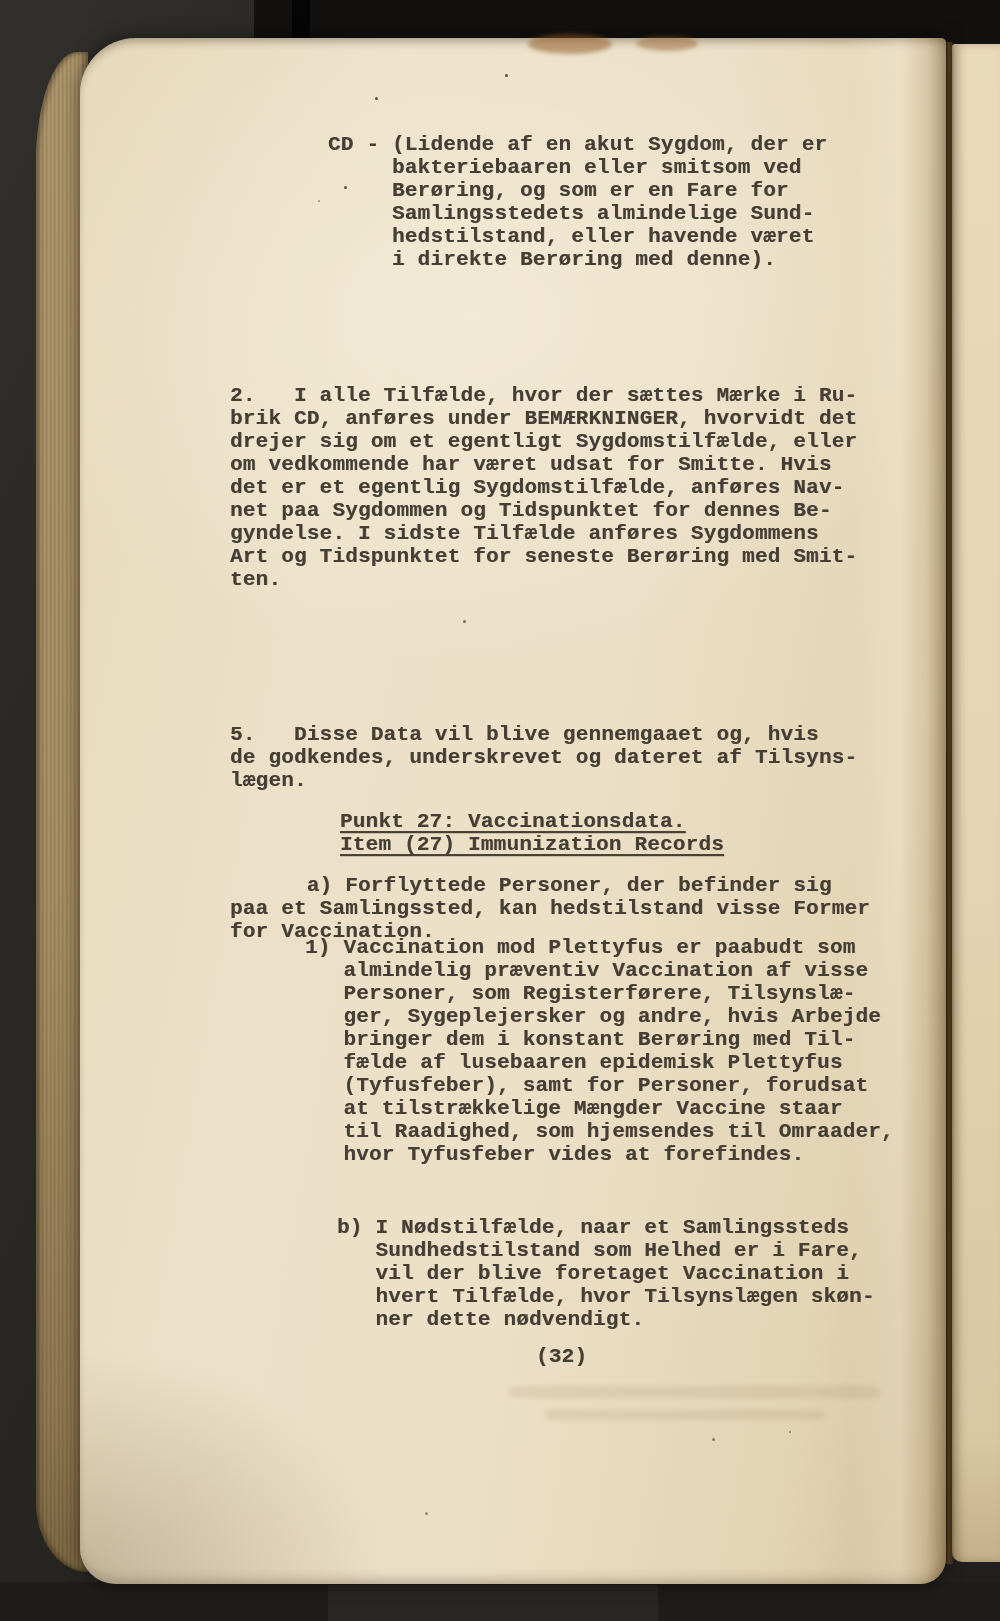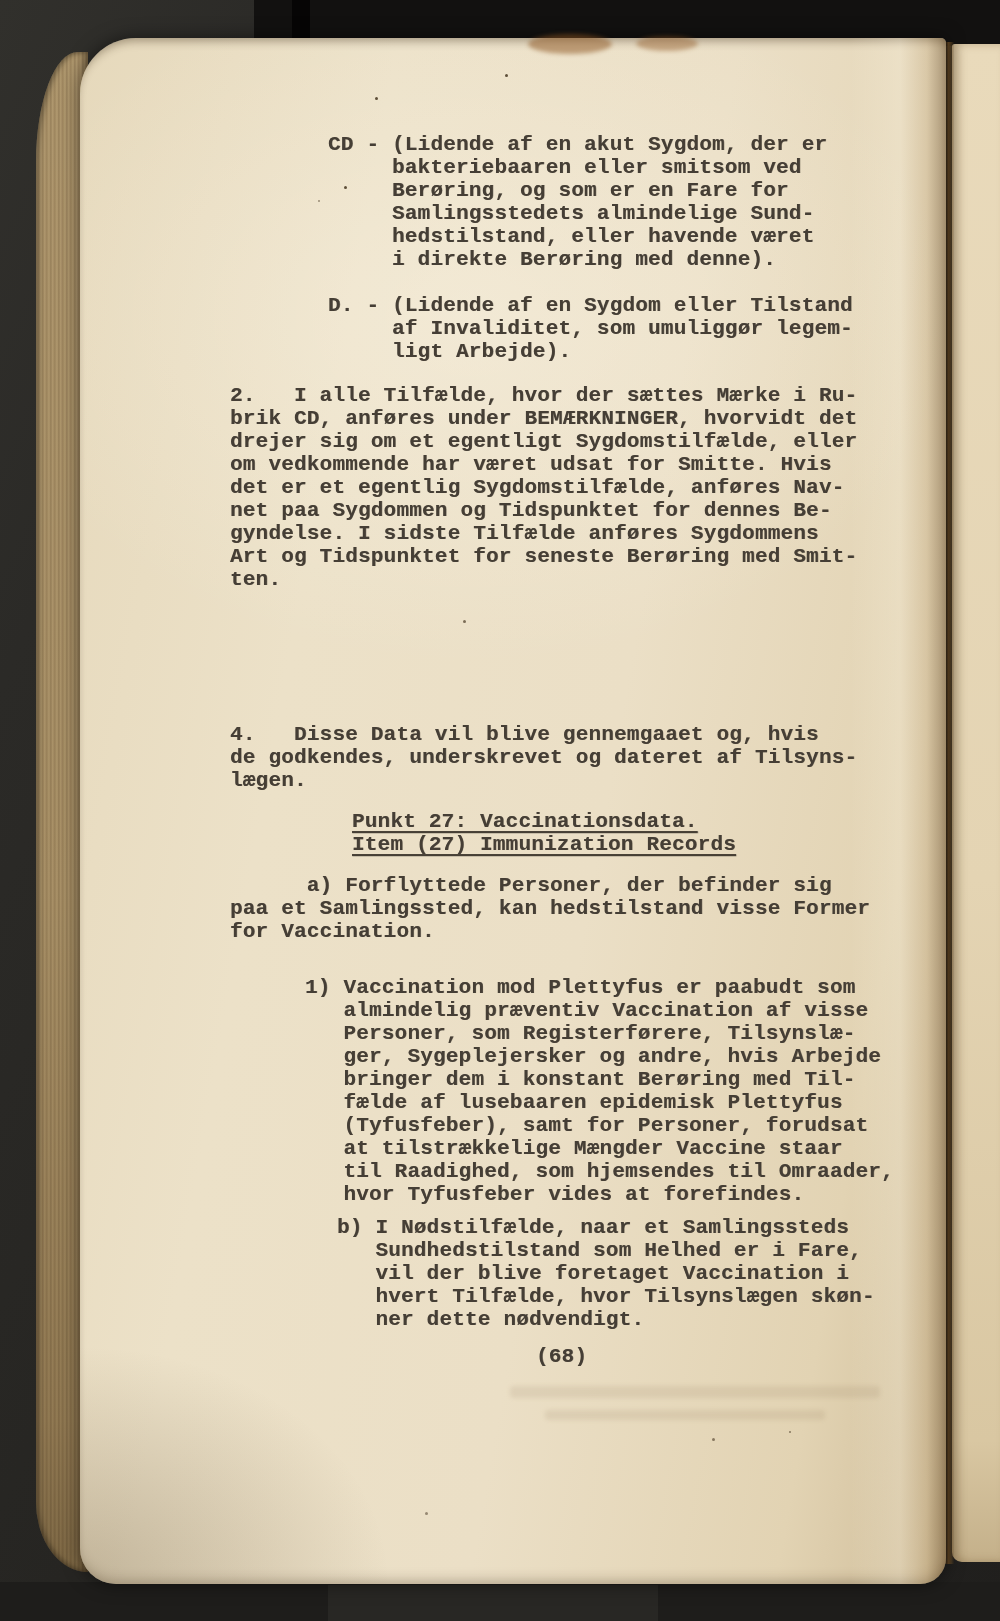--- a/index.html
+++ b/index.html
@@ -52,21 +52,21 @@
   }
   #corner-shade{
     left:0;top:1146px;width:400px;height:400px;border-radius:0 0 0 36px;
     background:radial-gradient(ellipse 430px 330px at 0% 100%, rgba(95,75,45,.30), rgba(95,75,45,0) 72%);
   }
   .tw{
     position:absolute;white-space:pre;color:#453e35;
     font:700 21px/23px "Liberation Mono","DejaVu Sans Mono",monospace;
     letter-spacing:.2px;text-shadow:.4px .4px .6px rgba(69,62,53,.55);
   }
-  .tw.underlined{text-decoration:underline;text-decoration-thickness:2px;text-underline-offset:4px;text-decoration-color:rgba(62,55,46,.9);margin-left:12px;}
+  .tw.underlined{text-decoration:underline;text-decoration-thickness:2px;text-underline-offset:4px;text-decoration-color:rgba(62,55,46,.9);}
   .stain{border-radius:50%;filter:blur(2px);}
   .speck{border-radius:50%;background:#5e4f39;}
   .ghost{filter:blur(2px);background:rgba(128,106,74,.12);border-radius:4px;}
 </style>
 </head>
 <body>
 
 <div id="scan-root">
 
   <div class="abs" id="top-band"></div>
@@ -94,51 +94,48 @@
     <div class="abs speck" style="left:345px;top:1474px;width:3px;height:3px;opacity:.6;"></div>
     <div class="abs ghost" style="left:430px;top:1348px;width:370px;height:12px;"></div>
     <div class="abs ghost" style="left:465px;top:1372px;width:280px;height:10px;"></div>
 
     <div class="tw" style="left:248px;top:95px;">CD - (Lidende af en akut Sygdom, der er
      bakteriebaaren eller smitsom ved
      Berøring, og som er en Fare for
      Samlingsstedets almindelige Sund-
      hedstilstand, eller havende været
      i direkte Berøring med denne).</div>
-    <div class="tw" style="left:248px;top:256px;">D. - (Lidende af en Sygdom eller Tilstand
-     af Invaliditet, som umuliggør legem-
-     ligt Arbejde).</div>
     <div class="tw" style="left:150px;top:346px;">2.   I alle Tilfælde, hvor der sættes Mærke i Ru-
 brik CD, anføres under BEMÆRKNINGER, hvorvidt det
 drejer sig om et egentligt Sygdomstilfælde, eller
 om vedkommende har været udsat for Smitte. Hvis
 det er et egentlig Sygdomstilfælde, anføres Nav-
 net paa Sygdommen og Tidspunktet for dennes Be-
 gyndelse. I sidste Tilfælde anføres Sygdommens
 Art og Tidspunktet for seneste Berøring med Smit-
 ten.</div>
-    <div class="tw" style="left:150px;top:685px;">4.   Disse Data vil blive gennemgaaet og, hvis
+    <div class="tw" style="left:150px;top:685px;">5.   Disse Data vil blive gennemgaaet og, hvis
 de godkendes, underskrevet og dateret af Tilsyns-
 lægen.</div>
     <div class="tw underlined" style="left:260px;top:772px;">Punkt 27: Vaccinationsdata.
 Item (27) Immunization Records</div>
     <div class="tw" style="left:150px;top:836px;">      a) Forflyttede Personer, der befinder sig
 paa et Samlingssted, kan hedstilstand visse Former
 for Vaccination.</div>
-    <div class="tw" style="left:225px;top:938px;font-family:Liberation Mono, monospace;">1) Vaccination mod Plettyfus er paabudt som
+    <div class="tw" style="left:225px;top:898px;font-family:Liberation Mono, monospace;">1) Vaccination mod Plettyfus er paabudt som
    almindelig præventiv Vaccination af visse
    Personer, som Registerførere, Tilsynslæ-
    ger, Sygeplejersker og andre, hvis Arbejde
    bringer dem i konstant Berøring med Til-
    fælde af lusebaaren epidemisk Plettyfus
    (Tyfusfeber), samt for Personer, forudsat
    at tilstrækkelige Mængder Vaccine staar
    til Raadighed, som hjemsendes til Omraader,
    hvor Tyfusfeber vides at forefindes.</div>
     <div class="tw" style="left:225px;top:1178px;margin-left:32px;">b) I Nødstilfælde, naar et Samlingssteds
    Sundhedstilstand som Helhed er i Fare,
    vil der blive foretaget Vaccination i
    hvert Tilfælde, hvor Tilsynslægen skøn-
    ner dette nødvendigt.</div>
-    <div class="tw" style="left:456px;top:1307px;">(68)</div>
+    <div class="tw" style="left:456px;top:1307px;">(32)</div>
   </div>
 
 </div>
 
 </body></html>

